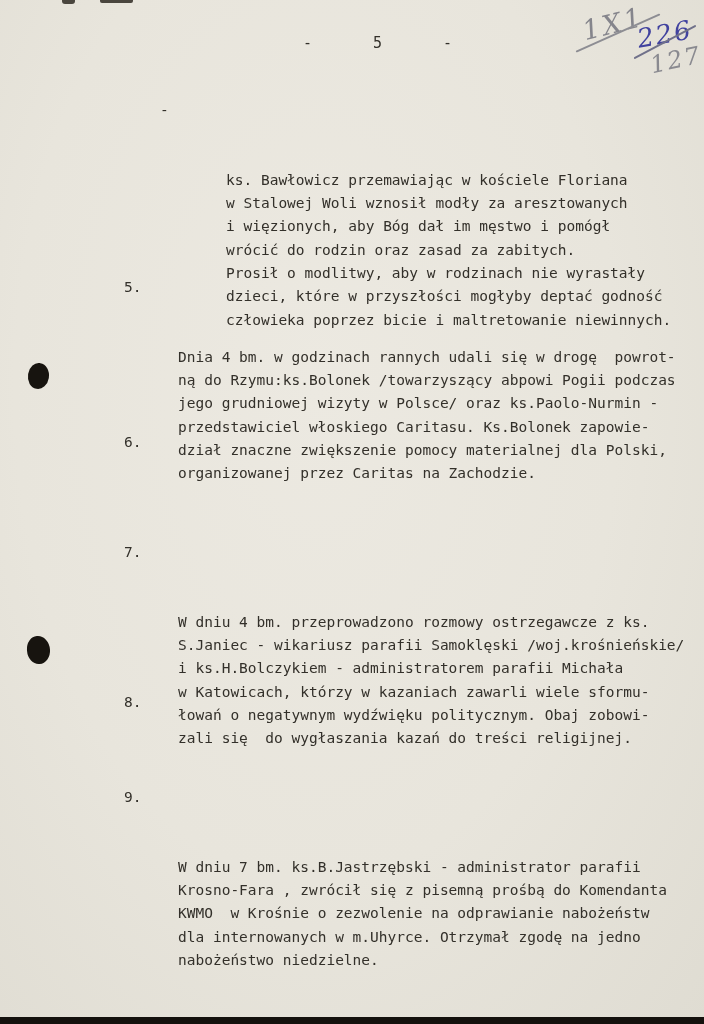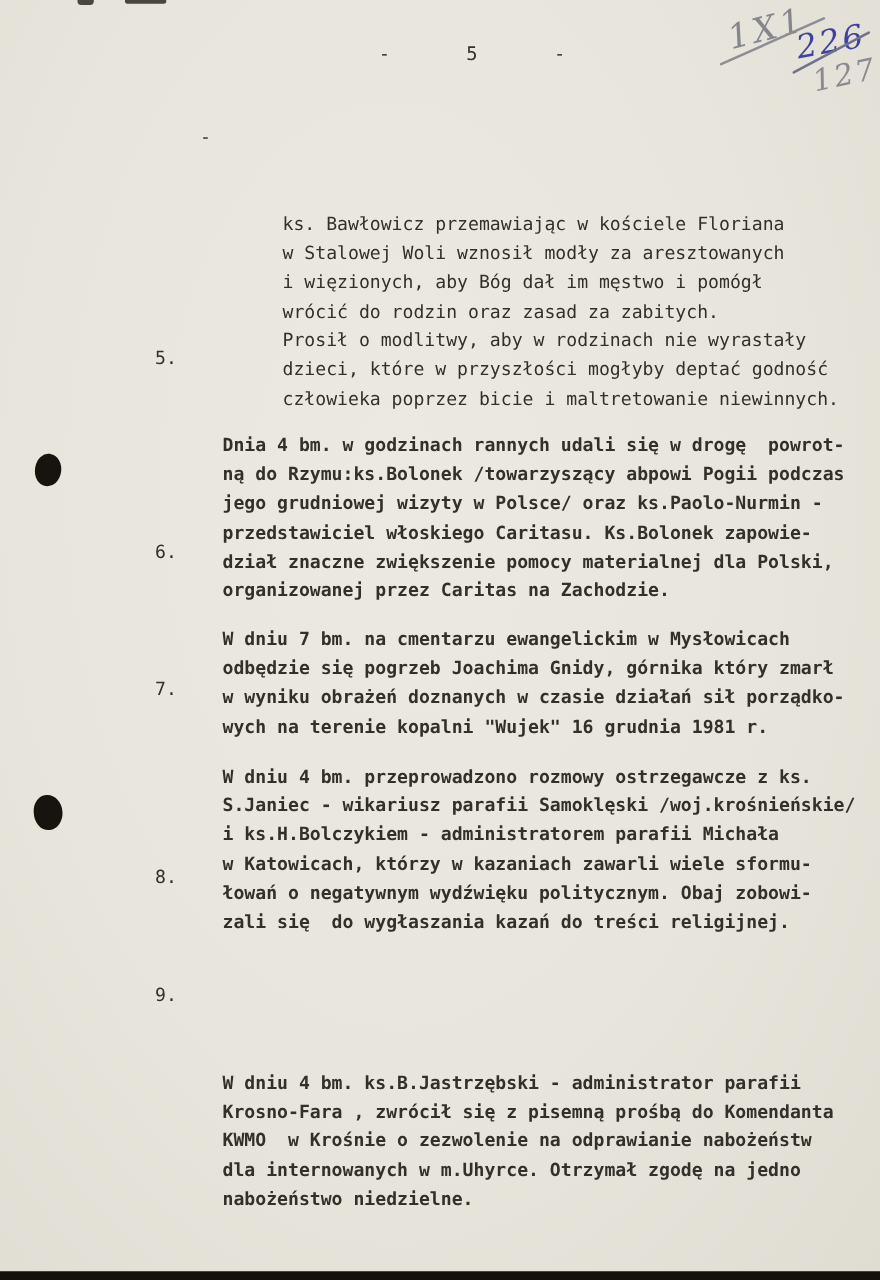--- a/index.html
+++ b/index.html
@@ -20,21 +20,21 @@
   .hw-pencil{left:650px;top:46px;font-size:24px;color:#8a8a90;transform:rotate(-12deg);letter-spacing:2px;}
   .strike{position:absolute;height:2px;border-radius:1px;}
   .strike-1{left:572px;top:32px;width:92px;background:#8d8d93;transform:rotate(-24deg);}
   .strike-2{left:630px;top:41px;width:70px;background:#70718a;transform:rotate(-28deg);}
   
   .block{position:absolute;font-size:14.5px;line-height:23.3px;white-space:pre;}
   .block .marker,.block .num{position:absolute;left:0;top:0;}
   .bullet-block{left:160px;top:99px;}
   .bullet-block .text{margin-left:66px;}
   .item{left:124px;}
-  .item .text{margin-left:54px;font-weight:bold;}
+  .item .text{margin-left:54px;}
   .item-5{top:276px;}
   .item-6{top:431px;}
   .item-7{top:541px;}
   .item-8{top:691px;}
   .item-9{top:786px;}
   
   .hole{position:absolute;background:#17140f;border-radius:48% 52% 50% 50%;}
   .hole-1{left:28px;top:363px;width:21px;height:26px;transform:rotate(9deg);}
   .hole-2{left:27px;top:636px;width:23px;height:28px;transform:rotate(-4deg);}
   .bottom-strip{position:absolute;left:0;bottom:0;width:704px;height:7px;background:#14110d;}
@@ -74,43 +74,39 @@
     <div class="text">Dnia 4 bm. w godzinach rannych udali się w drogę  powrot-
 ną do Rzymu:ks.Bolonek /towarzyszący abpowi Pogii podczas
 jego grudniowej wizyty w Polsce/ oraz ks.Paolo-Nurmin -
 przedstawiciel włoskiego Caritasu. Ks.Bolonek zapowie-
 dział znaczne zwiększenie pomocy materialnej dla Polski,
 organizowanej przez Caritas na Zachodzie.</div>
   </div>
 
   <div class="block item item-6">
     <span class="num">6.</span>
-    <div class="text">W dniu 7 bm. na cmentarzu ewangelickim w Mysłowicach
-odbędzie się pogrzeb Joachima Gnidy, górnika który zmarł
-w wyniku obrażeń doznanych w czasie działań sił porządko-
-wych na terenie kopalni "Wujek" 16 grudnia 1981 r.</div>
   </div>
 
   <div class="block item item-7">
     <span class="num">7.</span>
     <div class="text">W dniu 4 bm. przeprowadzono rozmowy ostrzegawcze z ks.
 S.Janiec - wikariusz parafii Samoklęski /woj.krośnieńskie/
 i ks.H.Bolczykiem - administratorem parafii Michała
 w Katowicach, którzy w kazaniach zawarli wiele sformu-
 łowań o negatywnym wydźwięku politycznym. Obaj zobowi-
 zali się  do wygłaszania kazań do treści religijnej.</div>
   </div>
 
   <div class="block item item-8">
     <span class="num">8.</span>
   </div>
 
   <div class="block item item-9">
     <span class="num">9.</span>
-    <div class="text">W dniu 4 bm. ks.B.Jastrzębski - administrator parafii
+    <div class="text">W dniu 7 bm. ks.B.Jastrzębski - administrator parafii
 Krosno-Fara , zwrócił się z pisemną prośbą do Komendanta
 KWMO  w Krośnie o zezwolenie na odprawianie nabożeństw
 dla internowanych w m.Uhyrce. Otrzymał zgodę na jedno
 nabożeństwo niedzielne.</div>
   </div>
 
   <div class="hole hole-1"></div>
   <div class="hole hole-2"></div>
 
   <div class="bottom-strip"></div>

